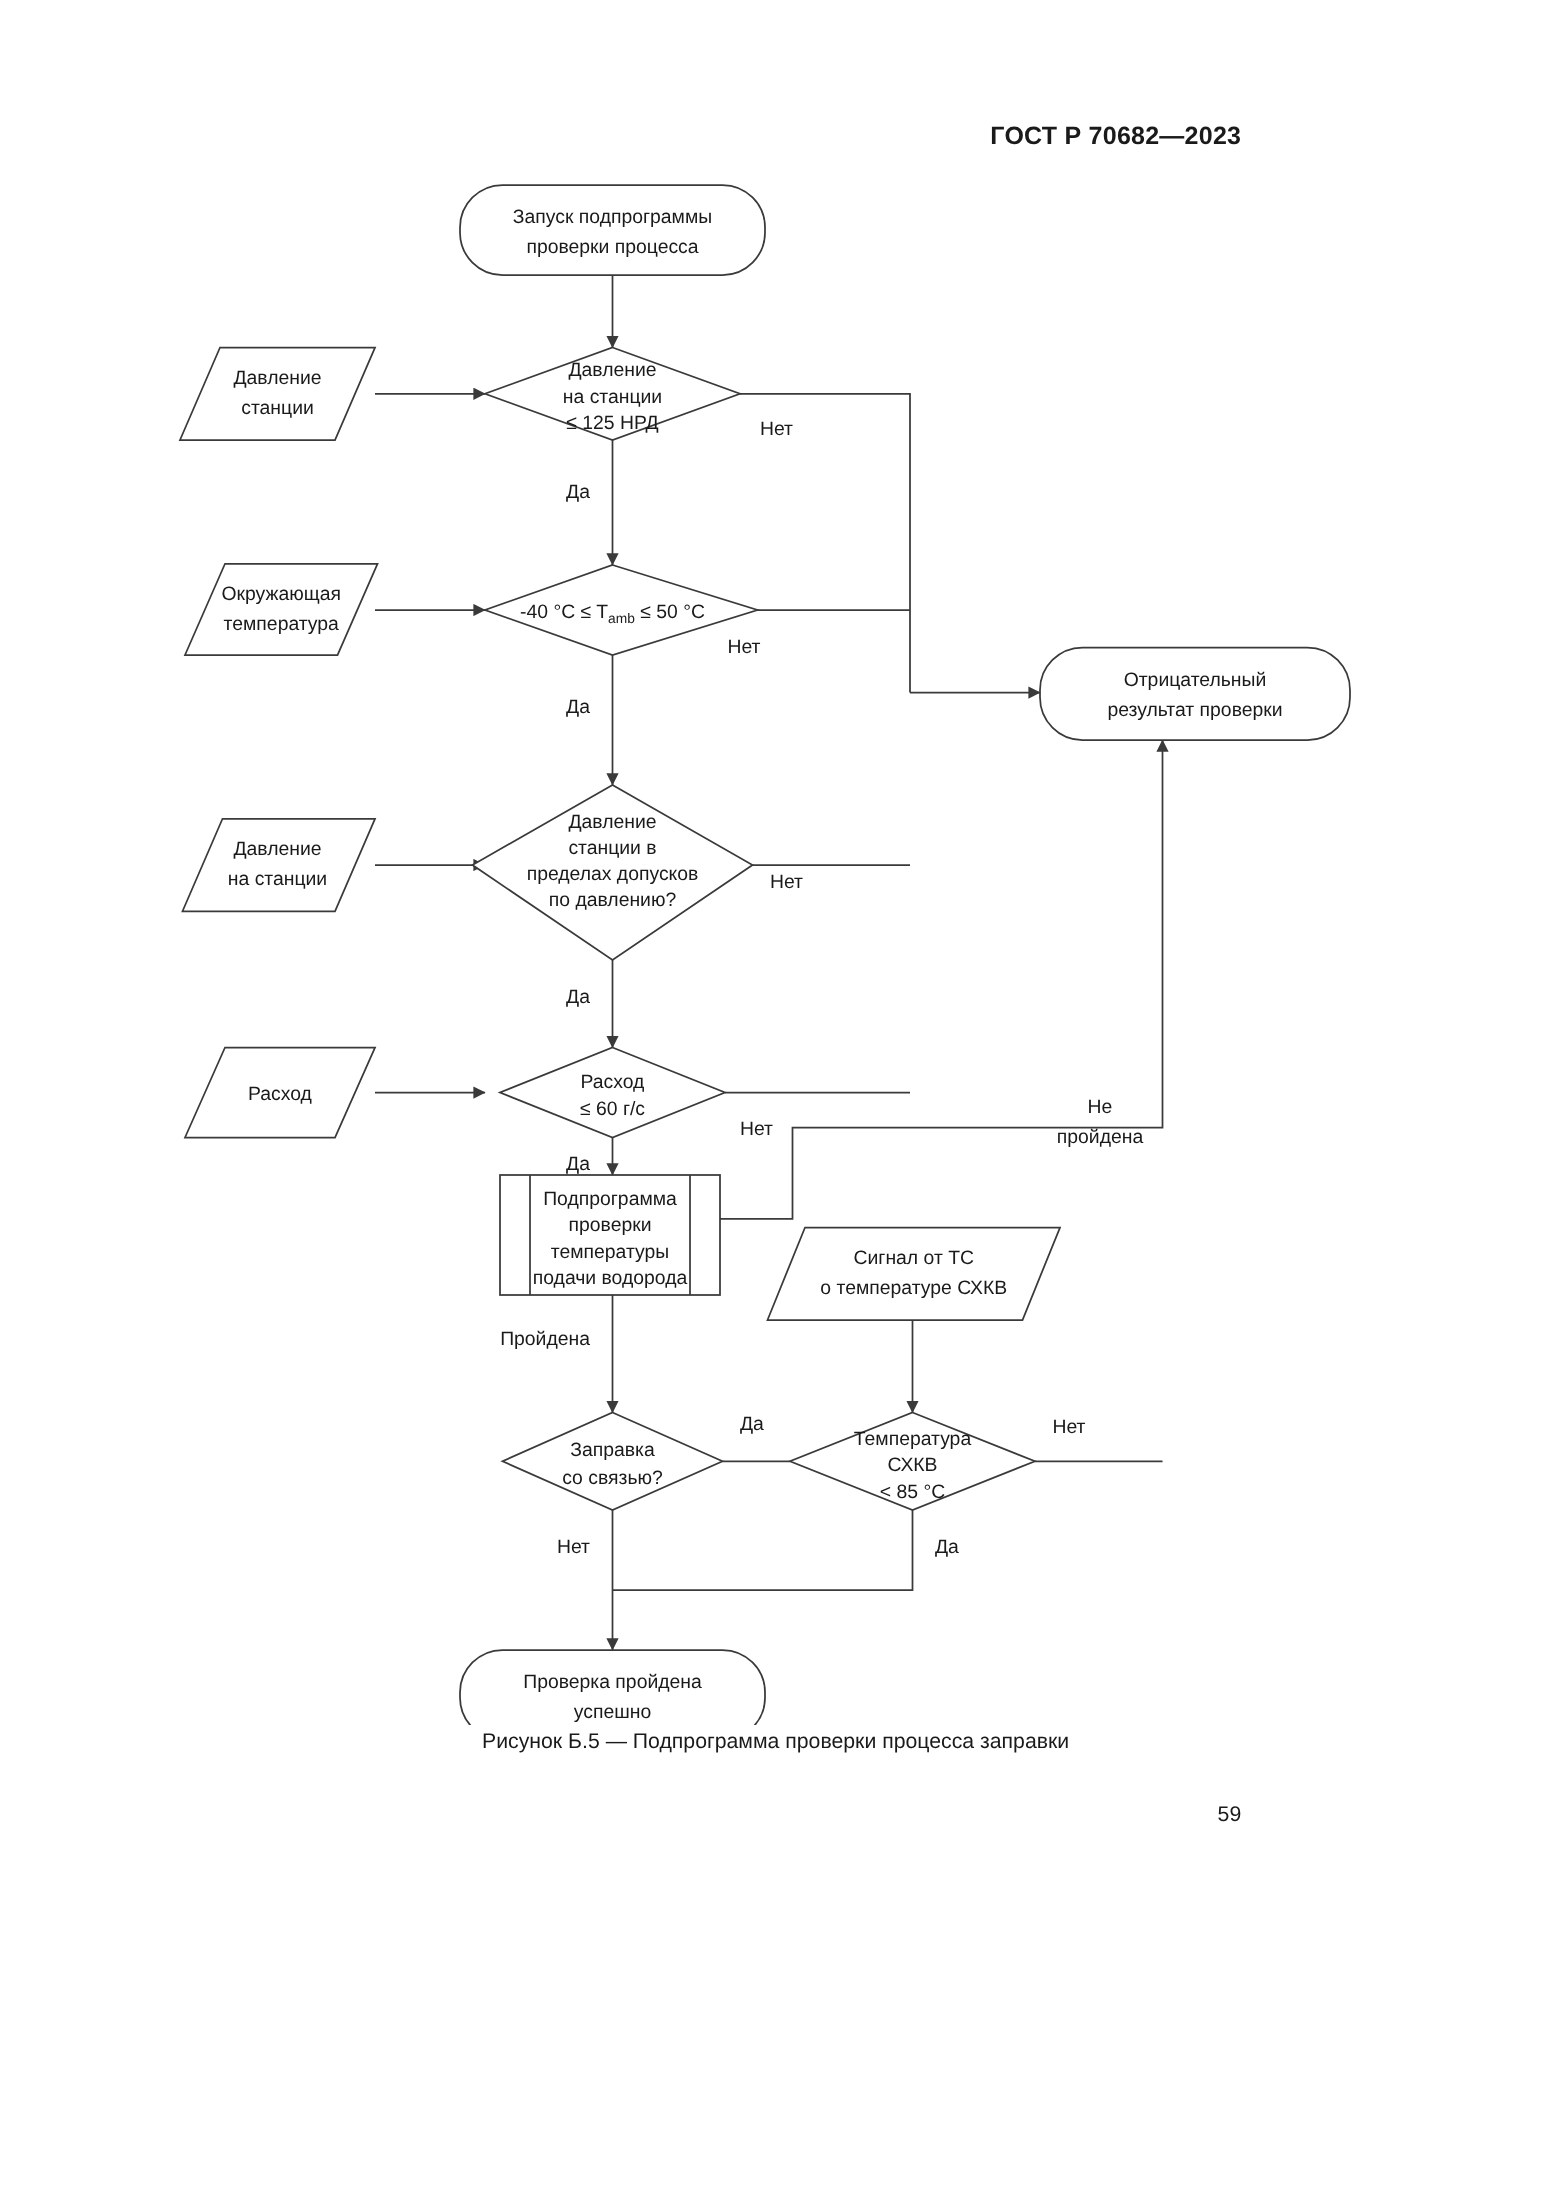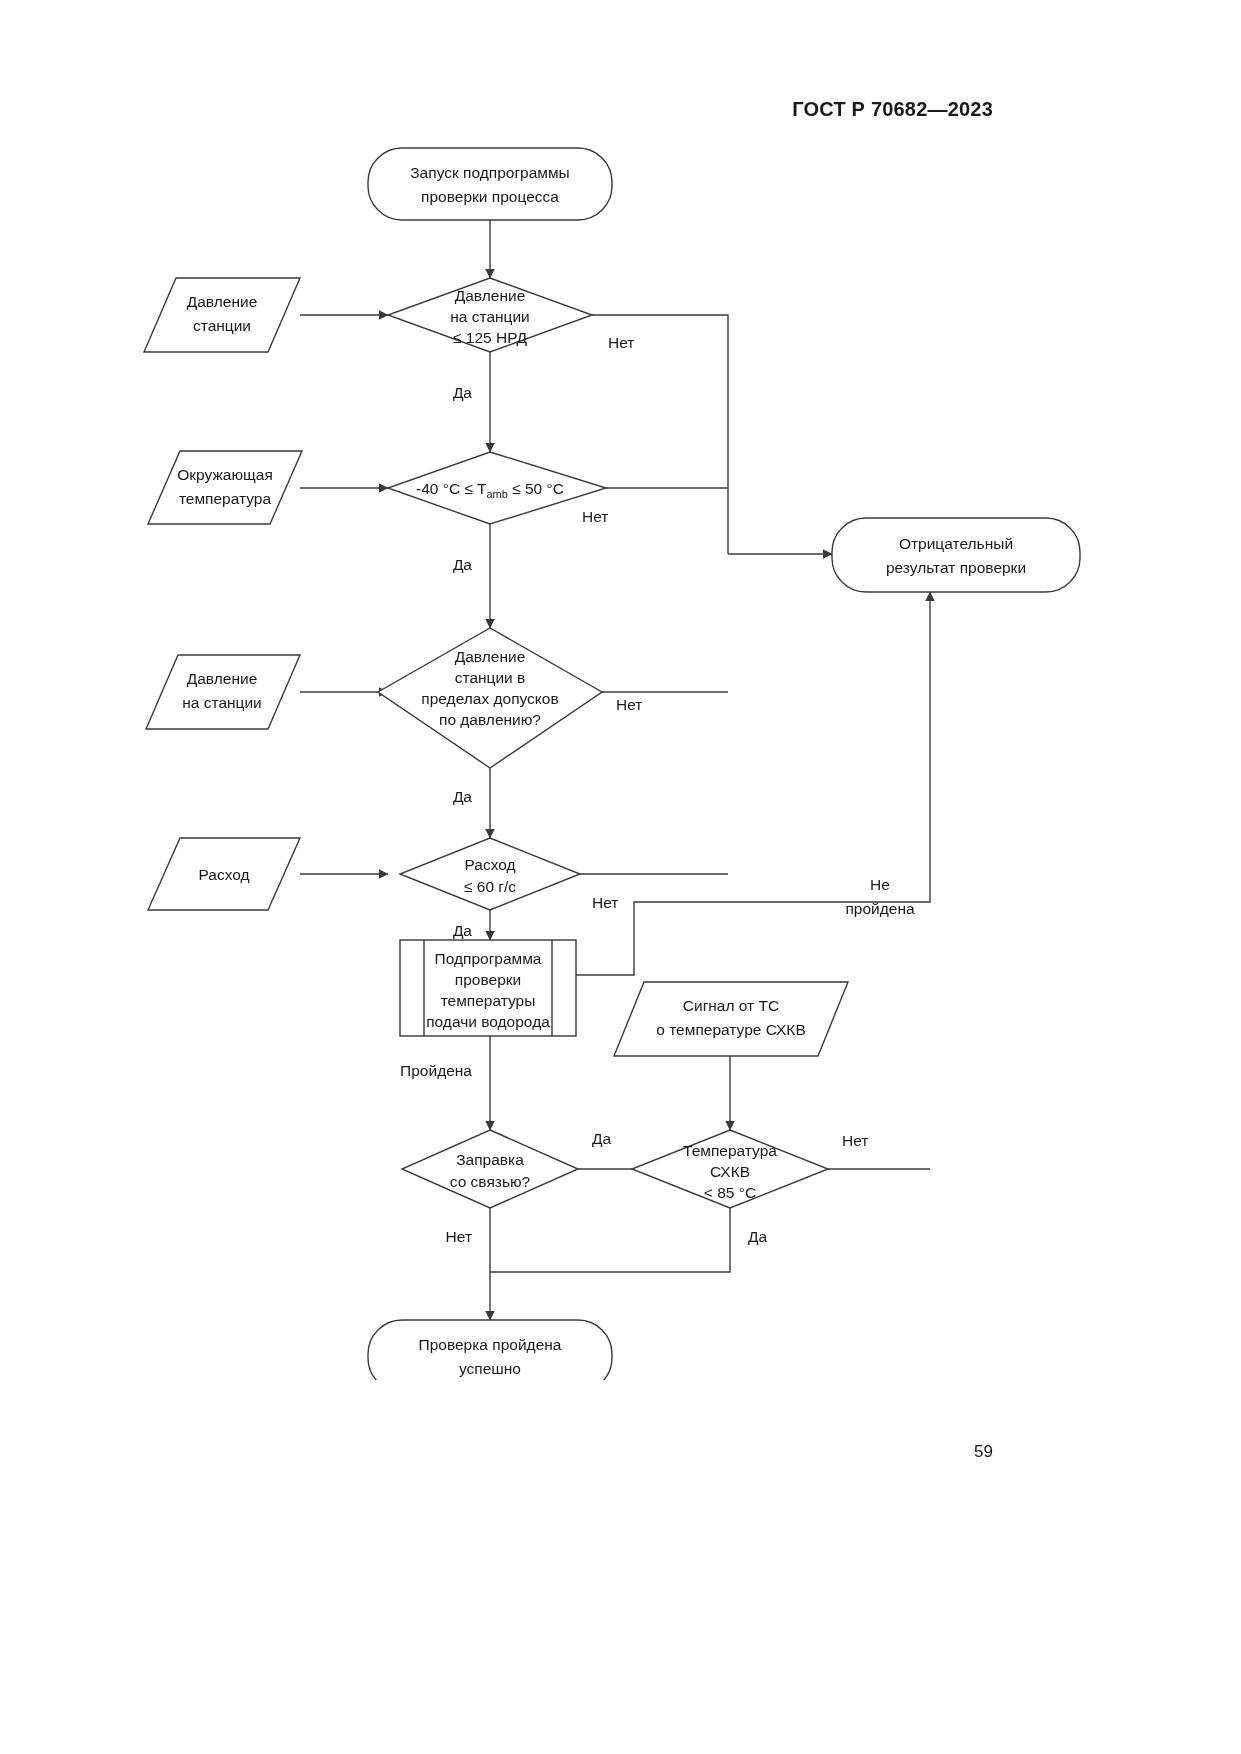--- a/index.html
+++ b/index.html
@@ -220,16 +220,17 @@
       <text class="edge" x="842" y="1016">Нет</text>
       <text class="edge" x="748" y="1112">Да</text>
 
       <rect class="shape" x="368" y="1190" width="244" height="72" rx="34" ry="34"></rect>
       <text class="lbl" x="490" y="1220" text-anchor="middle">Проверка пройдена</text>
       <text class="lbl" x="490" y="1244" text-anchor="middle">успешно</text>
 
     </svg>
   </div>
 
+  <div class="caption">Рисунок Б.5 — Подпрограмма проверки процесса заправки</div>
 
   <div class="page-number">59</div>
 
 </div>
 
 </body></html>

